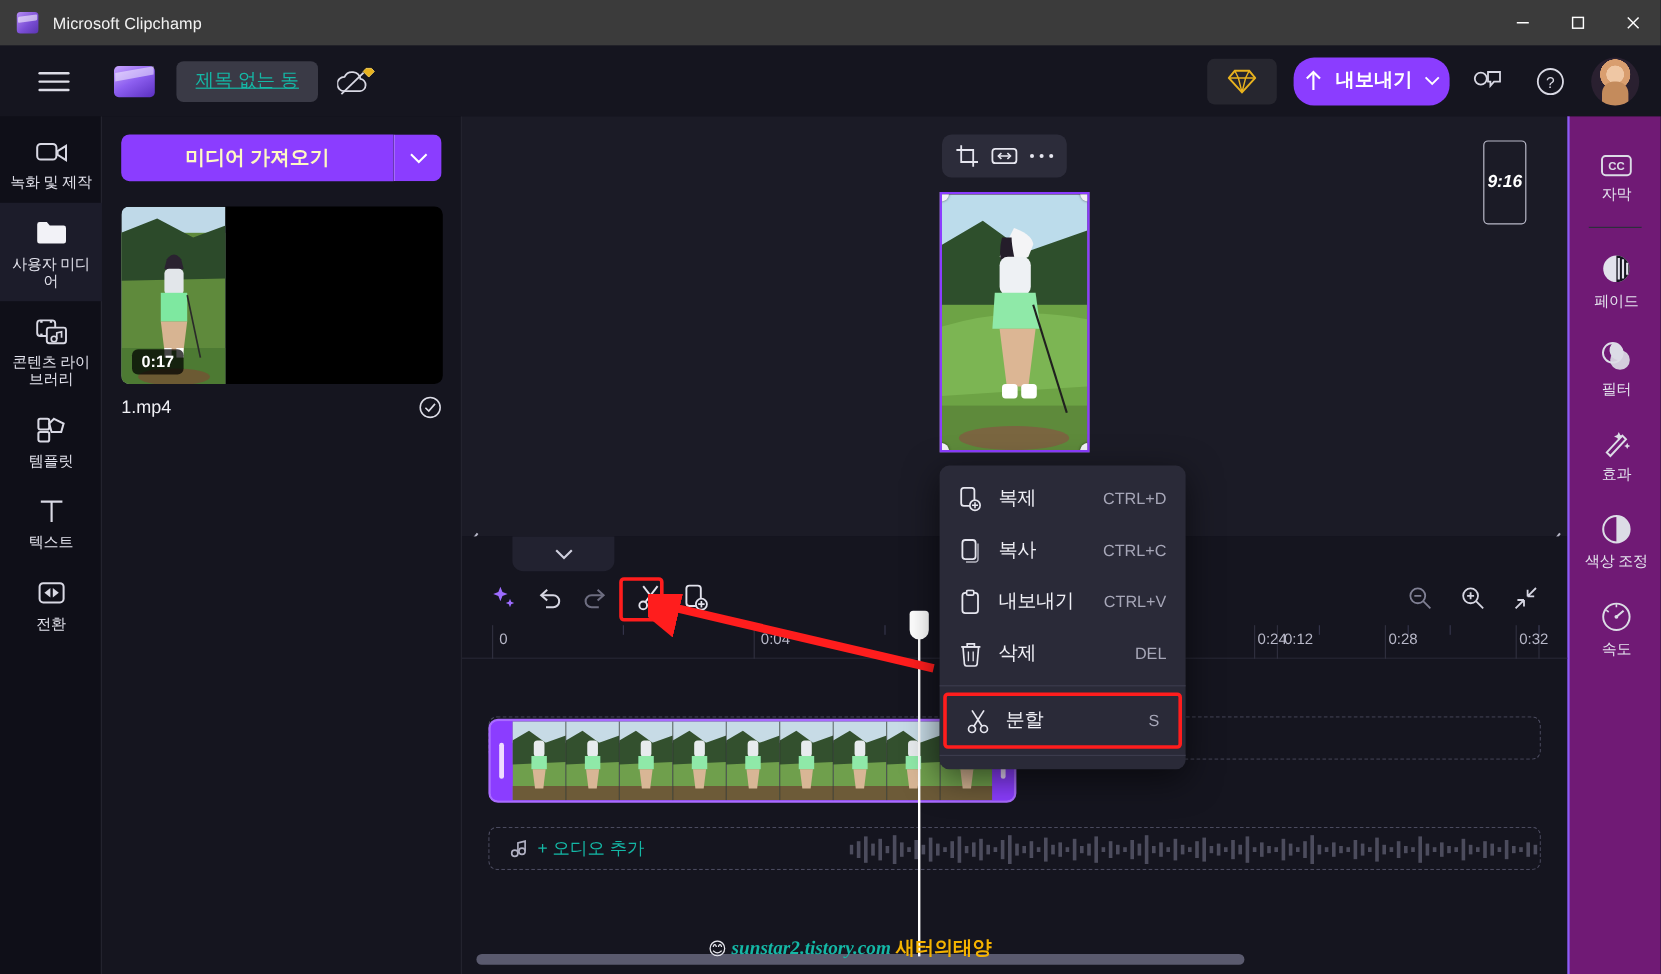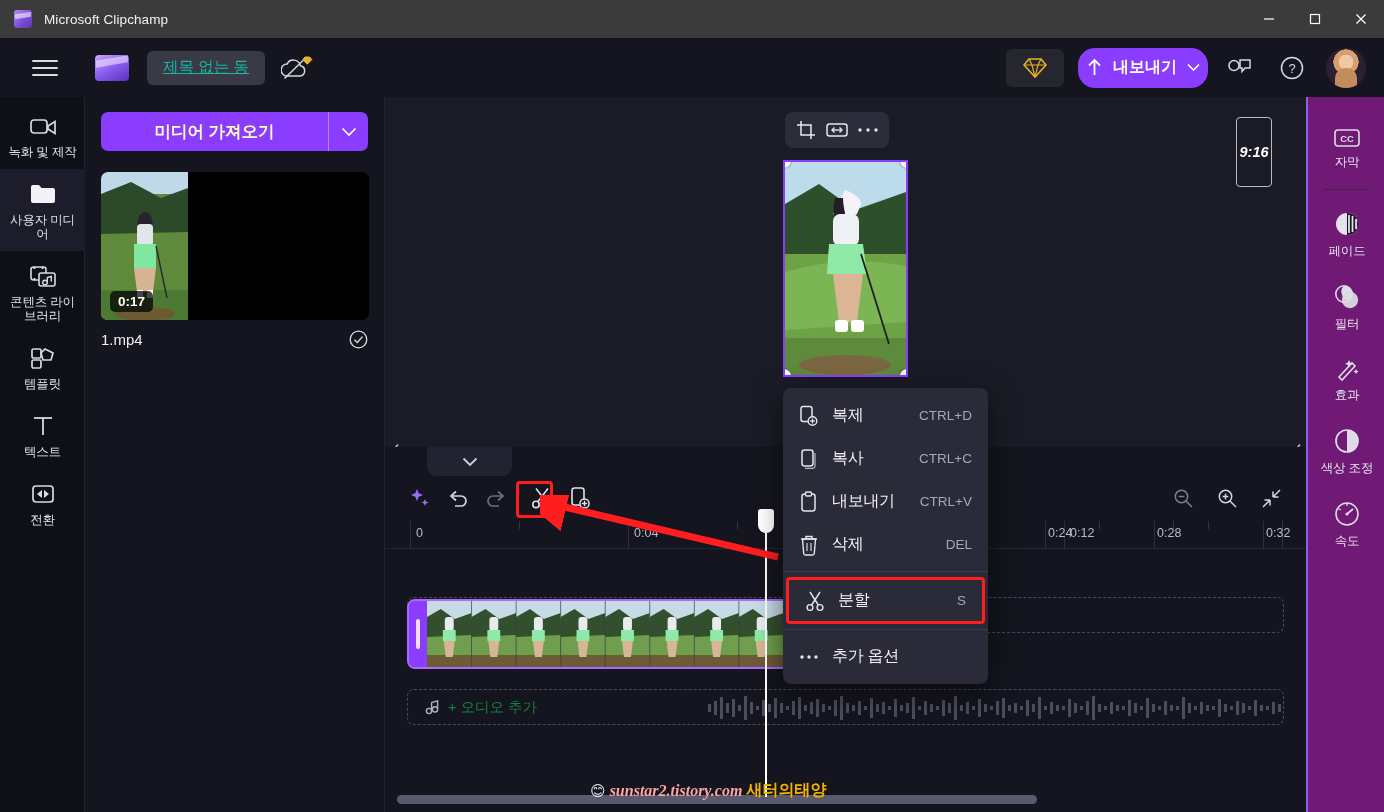--- a/index.html
+++ b/index.html
@@ -165,21 +165,21 @@
   .tbtn{ width:38px;height:34px;display:flex;align-items:center;justify-content:center;cursor:pointer; }
   .tl-time{ font-size:13.5px; color:#d8d8e4; margin-left: 348px;}
   .tl-right{ margin-left:auto; display:flex; align-items:center; gap:6px; padding-right:16px;}
   .ruler{ position:absolute; left:0; top:74px; width:921px; height:28px; border-bottom:1px solid #262633;}
   .tick{ position:absolute; top:0; width:1px; height:28px; background:#2e2e3d;}
   .tick.minor{ height:8px; top:0; background:#34344a;}
   .tick-label{ position:absolute; top:5px; font-size:12.5px; color:#b9b9c9;}
   .tracks{ position:absolute; left:0; top:102px; width:921px; height:215px; }
   .track-placeholder{
     position:absolute; left:22px; width:877px; height:36px; border:1px dashed #4a4a5e; border-radius:7px;
-    display:flex; align-items:center; gap:8px; padding-left:16px; color:#15803d; font-size:14.5px; cursor:pointer;
+    display:flex; align-items:center; gap:8px; padding-left:16px; color:#14b8a6; font-size:14.5px; cursor:pointer;
   }
   .clip{
     position:absolute; left:22px; top:50px; width:440px; height:70px; border-radius:8px;
     background:#8b3dff; border:2px solid #a96bff; overflow:hidden; display:flex; cursor:pointer;
   }
   .clip-handle{ width:18px; height:100%; display:flex;align-items:center;justify-content:center; flex:none; background:#8b3dff;}
   .clip-handle i{ width:4px;height:30px;border-radius:3px;background:#efdcff; display:block;}
   .clip-strip{ flex:1; display:flex; overflow:hidden;}
   .waveform{ position:absolute; left:300px; top:0; width:580px; height:36px; opacity:.55;}
   .playhead{ position:absolute; left:380px; top:74px; width:2px; height:276px; background:#fff; z-index:40;}
@@ -214,21 +214,21 @@
 
   
   .hl-box{
     position:absolute; left:516px; top:481px; width:37px; height:37px; border:3px solid #ff1d1d; border-radius:4px; z-index:50;
   }
 
   
   .watermark{
     position:absolute; left:590px; top:780px; display:flex; align-items:center; gap:4px; z-index:55; white-space:nowrap;
   }
-  .wm-site{ font-family:"Liberation Serif", serif; font-style:italic; font-weight:700; font-size:16px; color:#fca5a5;}
+  .wm-site{ font-family:"Liberation Serif", serif; font-style:italic; font-weight:700; font-size:16px; color:#14b8a6;}
   .wm-name{ font-weight:700; font-size:16px; color:#f5b300;}
   .wm-emoji{ font-size:15px;}
   svg { display:block; }
 </style>
 </head>
 <body>
 
 <div id="app">
 
   <div class="titlebar">
@@ -918,31 +918,20 @@
             <line x1="6.7" y1="15" x2="15" y2="2" stroke="#e6e6ef" stroke-width="1.4"></line>
             <line x1="13.3" y1="15" x2="5" y2="2" stroke="#e6e6ef" stroke-width="1.4"></line>
           </svg>
       </span>
       <span class="ctx-label">분할</span>
       <span class="ctx-short">S</span>
     </div>
 
     <div class="ctx-sep"></div>
 
-    <div class="ctx-item">
-      <span>
-        <svg width="20" height="8" viewBox="0 0 20 8">
-            <circle cx="3" cy="4" r="1.7" fill="#e6e6ef"></circle>
-            <circle cx="10" cy="4" r="1.7" fill="#e6e6ef"></circle>
-            <circle cx="17" cy="4" r="1.7" fill="#e6e6ef"></circle>
-          </svg>
-      </span>
-      <span class="ctx-label">추가 옵션</span>
-      <span class="ctx-short"></span>
-    </div>
   </div>
 
   <div class="watermark">
     <span class="wm-emoji">😊</span>
     <span class="wm-site">sunstar2.tistory.com</span>
     <span class="wm-name">새터의태양</span>
   </div>
 
 </div>
 

